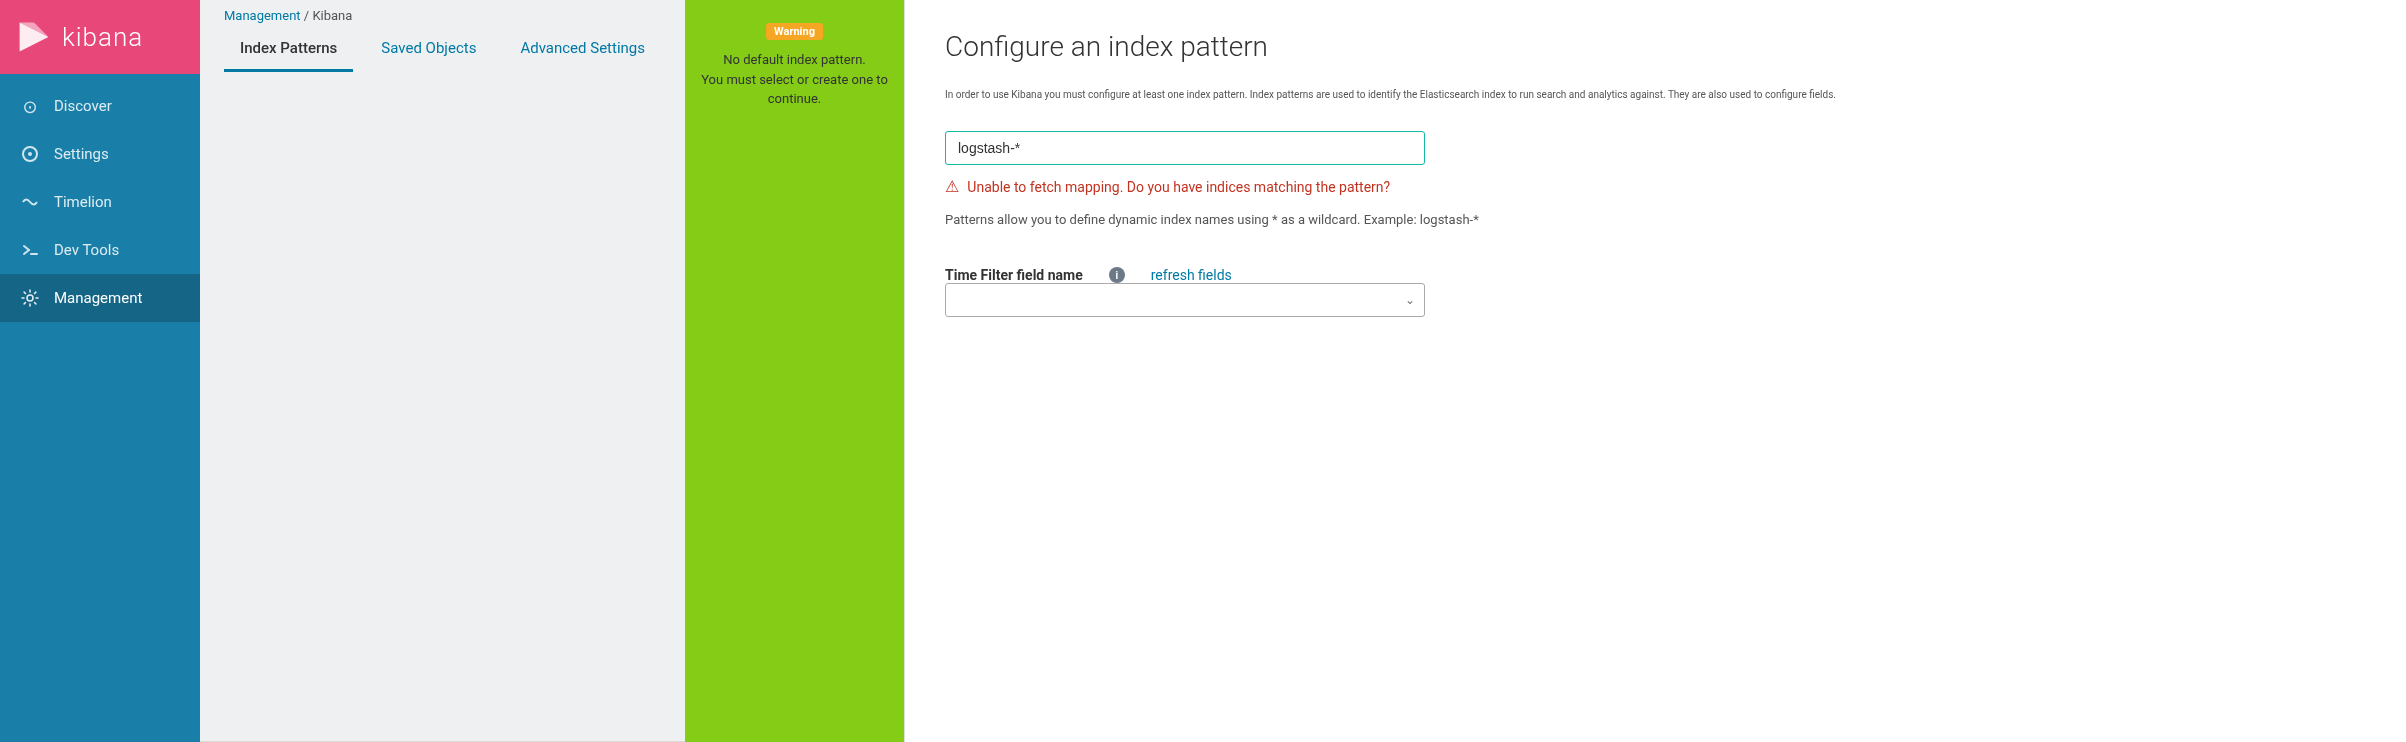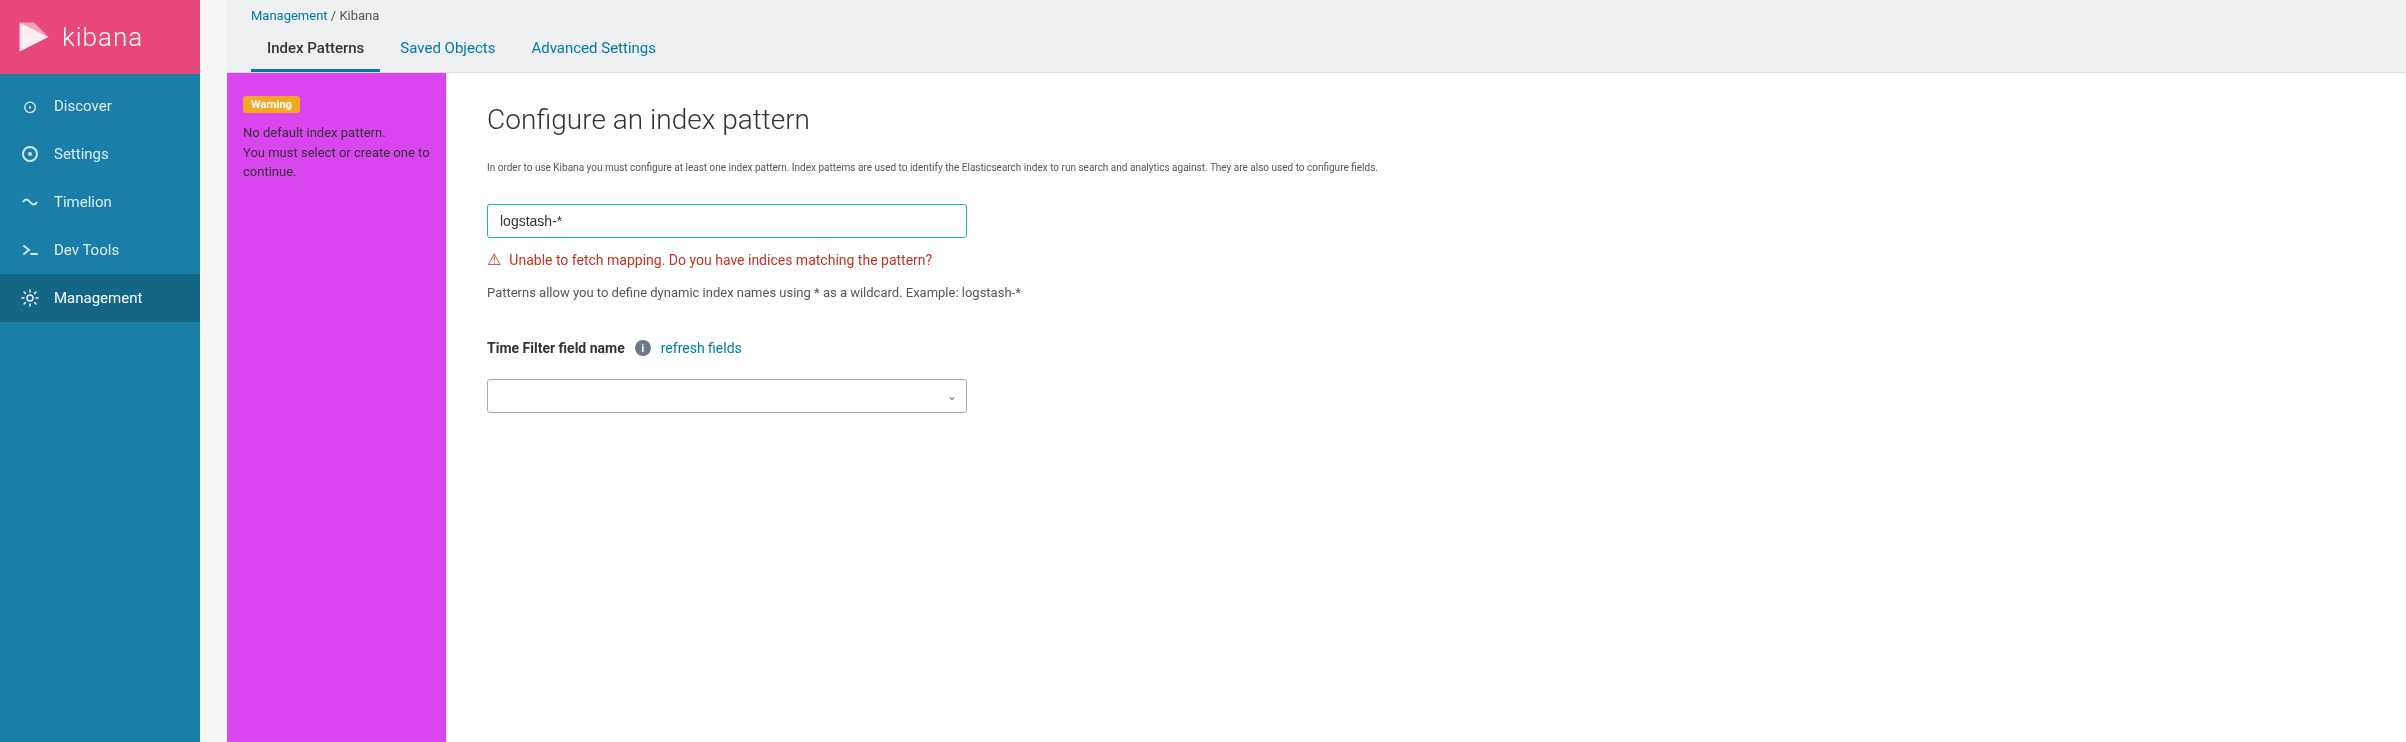--- a/index.html
+++ b/index.html
@@ -59,42 +59,41 @@
       align-items: center;
       justify-content: center;
       font-size: 18px;
       color: rgba(255,255,255,0.8);
     }
 
     
     .main {
       flex: 1;
       display: flex;
-      flex-direction: column;
+      flex-direction: row;
       overflow: hidden;
-      padding-left: 27px;
     }
 
     
     .top-nav {
       background: #eef0f2;
       border-bottom: 1px solid #d9d9d9;
       padding: 0 24px;
     }
     .breadcrumb {
       font-size: 13px;
       color: #0079a5;
       padding: 8px 0 4px 0;
     }
     .breadcrumb span {
       color: #555;
     }
     .nav-tabs {
       display: flex;
-      gap: 4px;
+      gap: 12px;
       align-items: center;
     }
     .nav-tab {
       padding: 12px 16px;
       font-size: 15px;
       color: #0079a5;
       cursor: pointer;
       border-bottom: 3px solid transparent;
       text-decoration: none;
       white-space: nowrap;
@@ -109,23 +108,24 @@
     .content-area {
       display: flex;
       flex: 1;
       overflow: hidden;
     }
 
     
     .warning-panel {
       width: 220px;
       min-width: 220px;
-      background: #d946ef;
+      background: #84cc16;
       border-right: 1px solid #ddd;
       padding: 20px 16px;
+      text-align: center;
     }
     .warning-badge {
       background: #f5a623;
       color: white;
       font-size: 11px;
       font-weight: 700;
       padding: 2px 8px;
       border-radius: 3px;
       display: inline-block;
       margin-bottom: 10px;
@@ -187,22 +187,22 @@
     }
     .hint-text {
       font-size: 13px;
       color: #555;
       margin-bottom: 40px;
     }
 
     .time-filter-row {
       display: flex;
       align-items: center;
-      gap: 10px;
-      margin-bottom: 23px;
+      gap: 26px;
+      margin-bottom: 0;
     }
     .time-filter-label {
       font-size: 14px;
       font-weight: 700;
       color: #333;
     }
     .info-icon {
       width: 16px;
       height: 16px;
       background: #6c7989;

